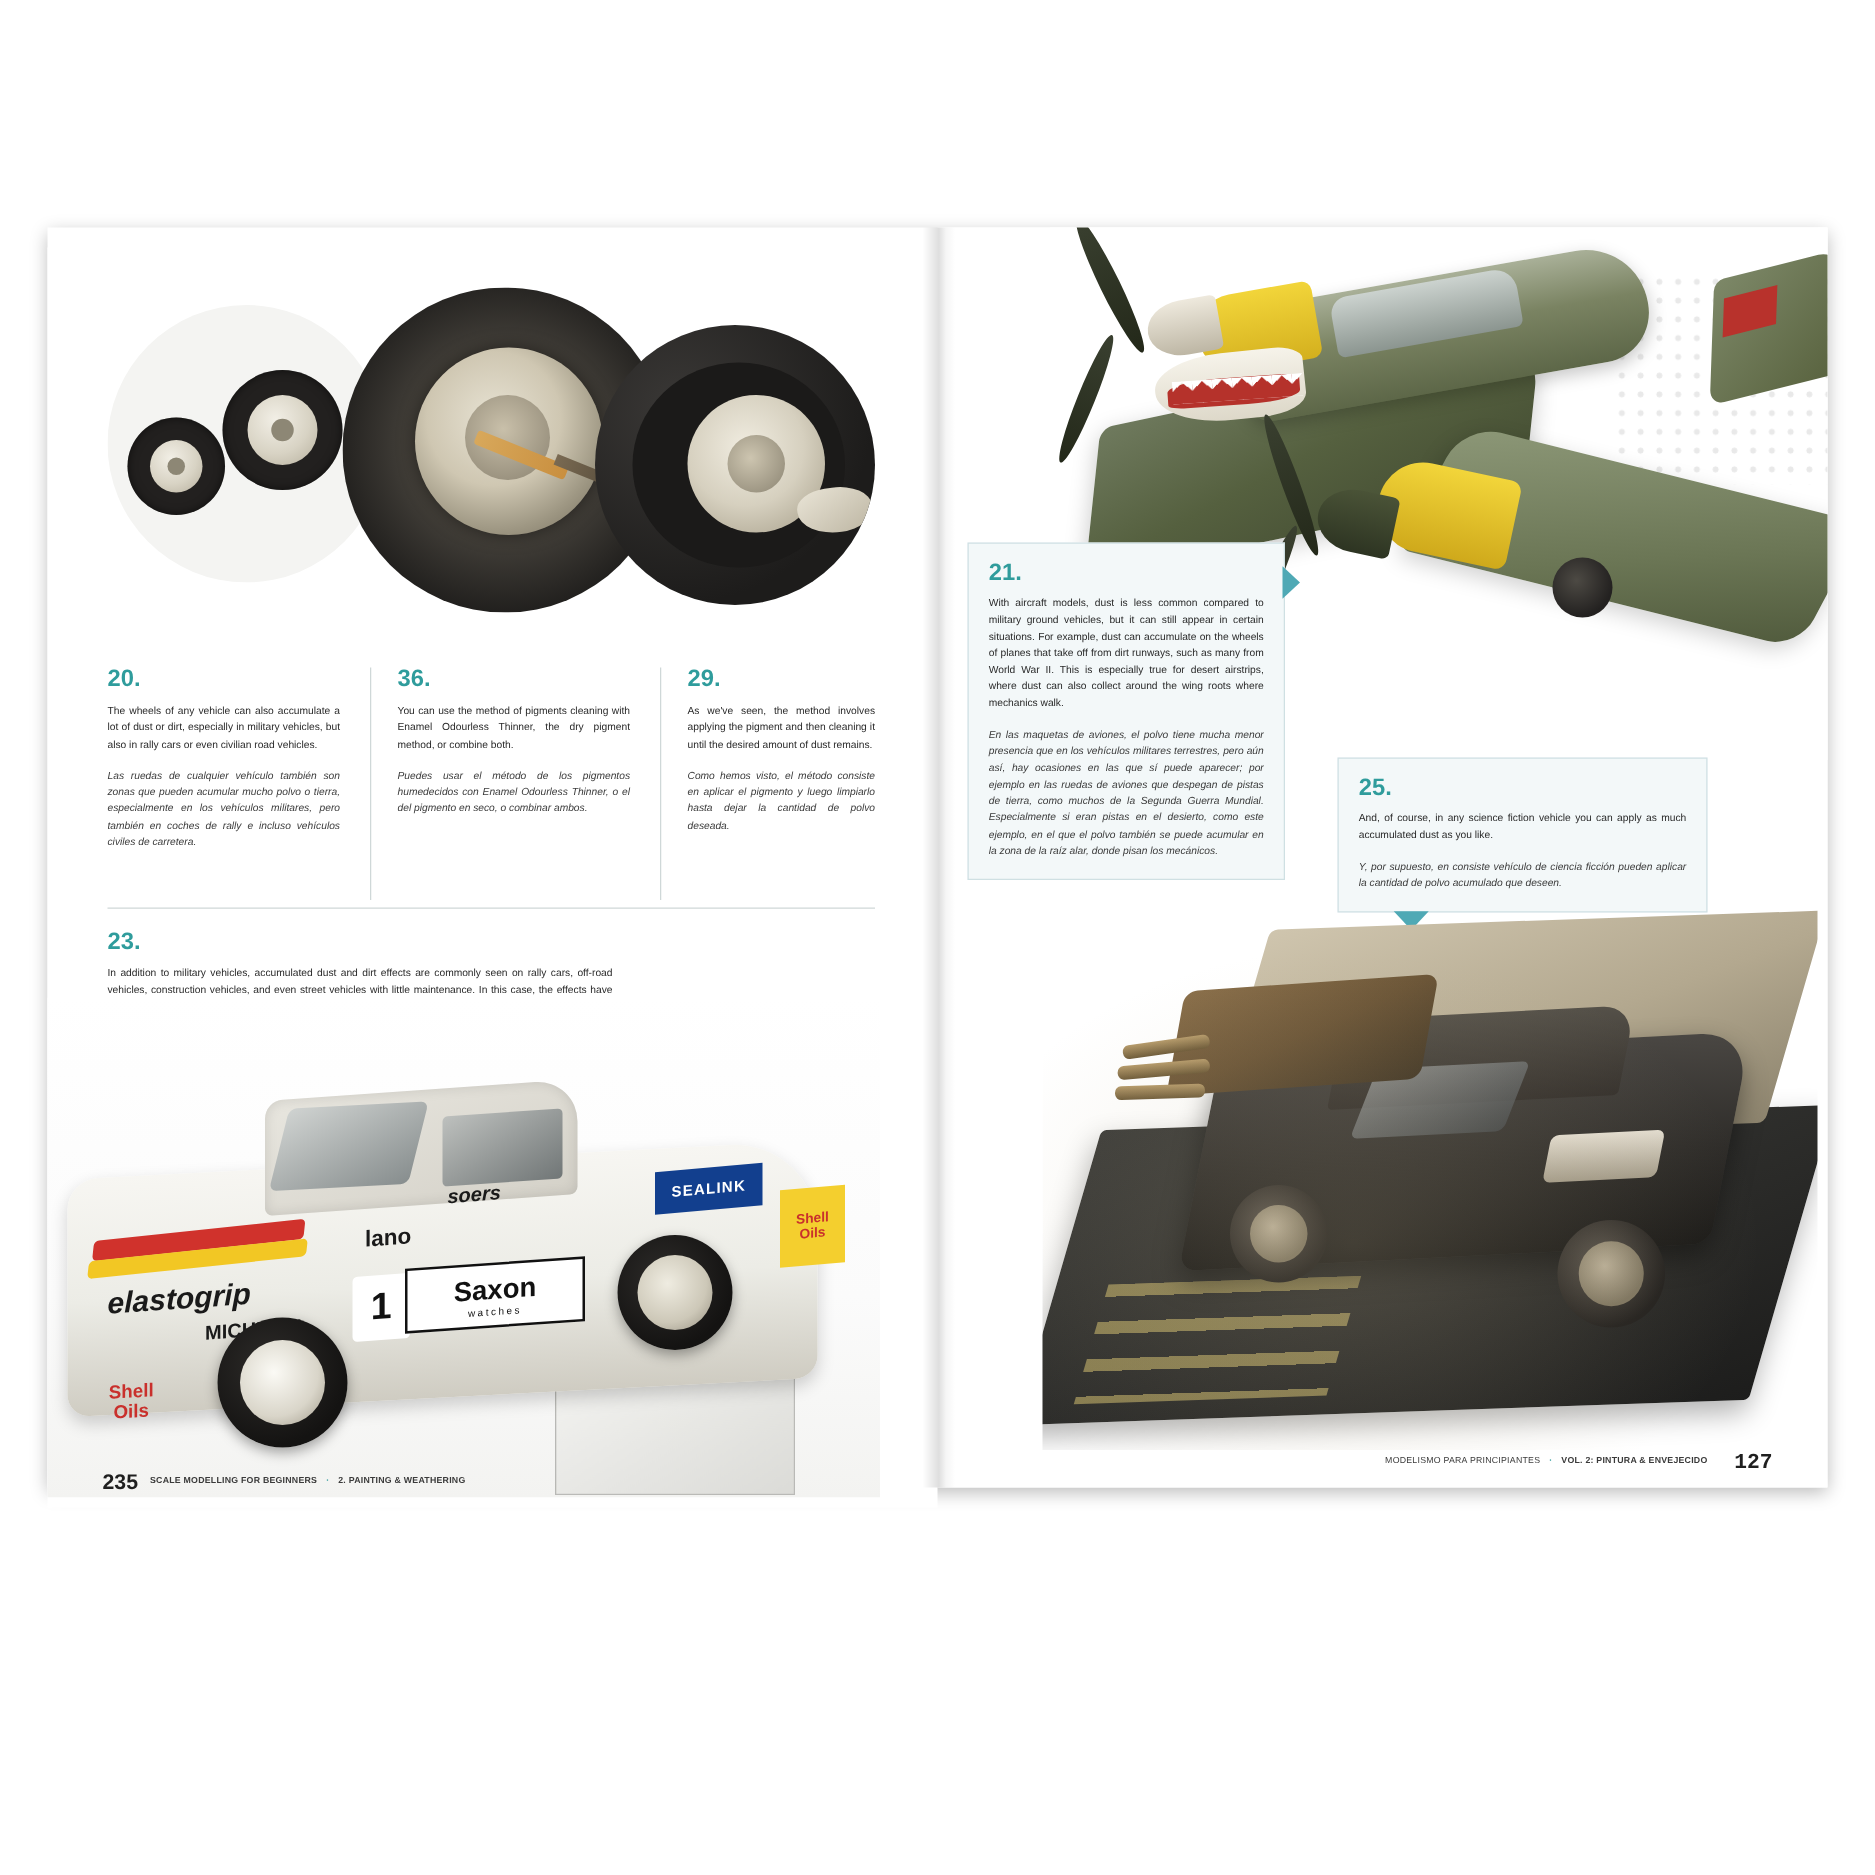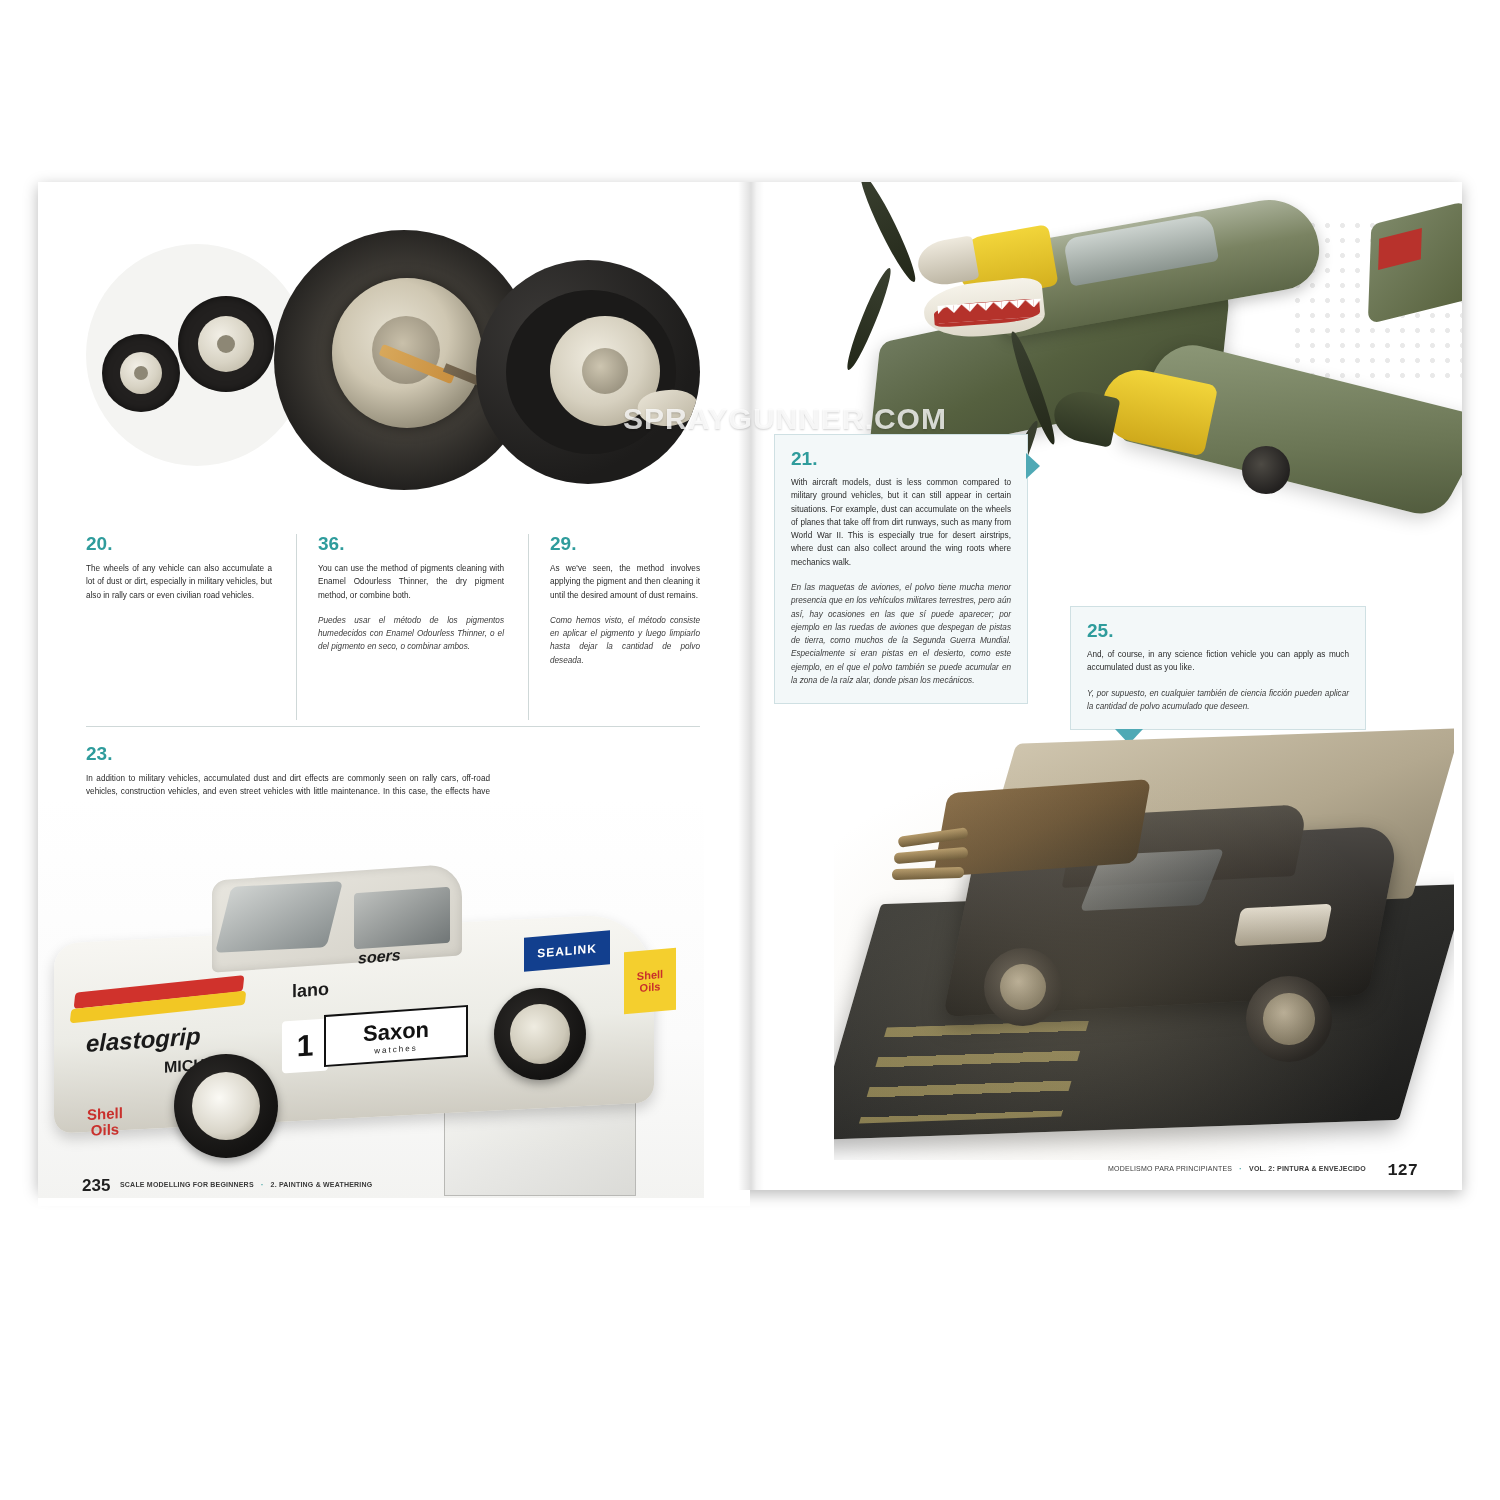--- a/index.html
+++ b/index.html
@@ -534,20 +534,21 @@
     <div class="circle" id="circ3">
       <div class="bg"></div>
       <div class="t"></div>
       <div class="r"></div>
       <div class="stone"></div>
     </div>
 
     <div style="position:absolute; left:48px; top:336px; width:186px;">
       <div class="num">20.</div>
       <div class="en">The wheels of any vehicle can also accumulate a lot of dust or dirt, especially in military vehicles, but also in rally cars or even civilian road vehicles.</div>
+      <div class="es">Las ruedas de cualquier vehículo también son zonas que pueden acumular mucho polvo o tierra, especialmente en los vehículos militares, pero también en coches de rally e incluso vehículos civiles de carretera.</div>
     </div>
     <div class="colrule" style="left:258px; top:336px; height:186px;"></div>
 
     <div style="position:absolute; left:280px; top:336px; width:186px;">
       <div class="num">36.</div>
       <div class="en">You can use the method of pigments cleaning with Enamel Odourless Thinner, the dry pigment method, or combine both.</div>
       <div class="es">Puedes usar el método de los pigmentos humedecidos con Enamel Odourless Thinner, o el del pigmento en seco, o combinar ambos.</div>
     </div>
     <div class="colrule" style="left:490px; top:336px; height:186px;"></div>
 
@@ -642,21 +643,21 @@
       <div class="pointer" id="ptr24"></div>
       <div class="num">21.</div>
       <div class="en">With aircraft models, dust is less common compared to military ground vehicles, but it can still appear in certain situations. For example, dust can accumulate on the wheels of planes that take off from dirt runways, such as many from World War II. This is especially true for desert airstrips, where dust can also collect around the wing roots where mechanics walk.</div>
       <div class="es">En las maquetas de aviones, el polvo tiene mucha menor presencia que en los vehículos militares terrestres, pero aún así, hay ocasiones en las que sí puede aparecer; por ejemplo en las ruedas de aviones que despegan de pistas de tierra, como muchos de la Segunda Guerra Mundial. Especialmente si eran pistas en el desierto, como este ejemplo, en el que el polvo también se puede acumular en la zona de la raíz alar, donde pisan los mecánicos.</div>
     </div>
 
     <div class="callout" style="left:320px; top:424px; width:296px;">
       <div class="pointer" id="ptr25"></div>
       <div class="num">25.</div>
       <div class="en">And, of course, in any science fiction vehicle you can apply as much accumulated dust as you like.</div>
-      <div class="es">Y, por supuesto, en cualquier también de ciencia ficción pueden aplicar la cantidad de polvo acumulado que deseen.</div>
+      <div class="es">Y, por supuesto, en consiste vehículo de ciencia ficción pueden aplicar la cantidad de polvo acumulado que deseen.</div>
     </div>
 
     <div id="scificar">
       <div class="ground"></div>
       <div class="dirtpatch"></div>
       <div class="stripes"></div>
       <div class="carbody"></div>
       <div class="roof"></div>
       <div class="windshield"></div>
       <div class="engine"></div>
@@ -671,14 +672,13 @@
 
     <div class="footer" style="right:96px;">
       <span>MODELISMO PARA PRINCIPIANTES</span>
       <span class="sep">·</span>
       <span class="bold">VOL. 2: PINTURA &amp; ENVEJECIDO</span>
     </div>
     <div class="folio" style="right:44px;font-family:Liberation Mono, monospace;">127</div>
   </div>
 
   <div id="gutter"></div>
-  <div id="watermark">SPRAYGUNNER.COM</div>
 </div>
 
 </body></html>

